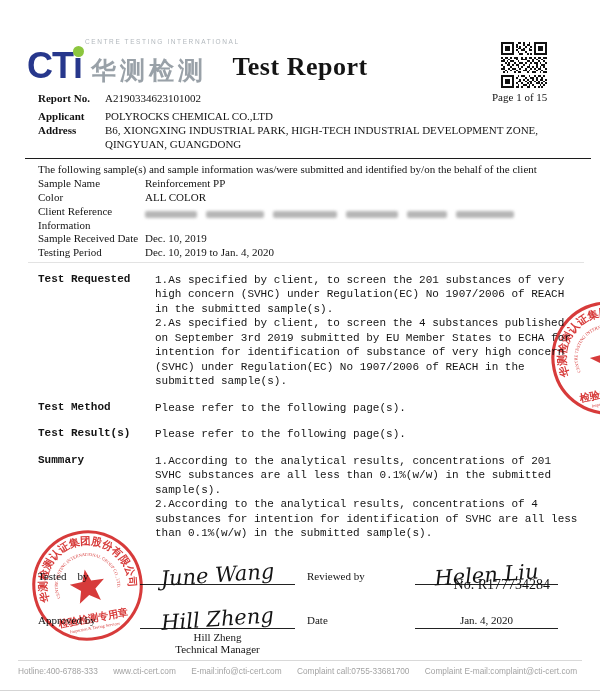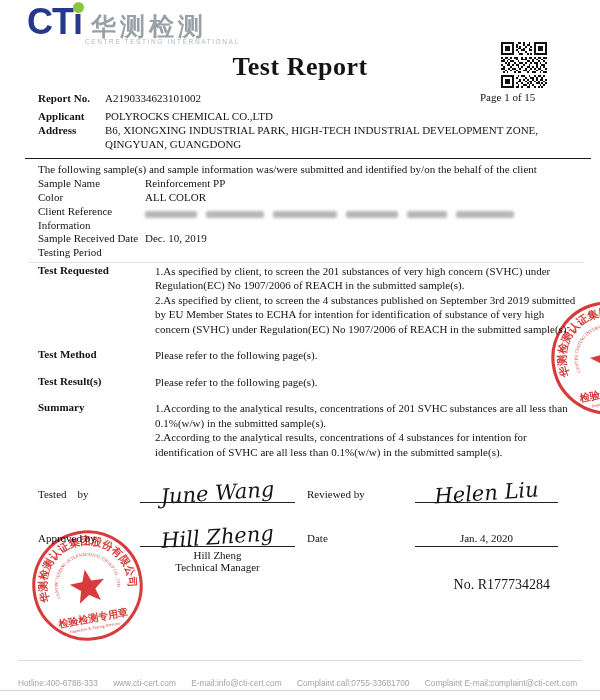--- a/index.html
+++ b/index.html
@@ -3,67 +3,67 @@
 <meta charset="utf-8">
 <style>
   * { margin:0; padding:0; box-sizing:border-box; }
   html,body { width:600px; height:700px; }
   body { font-family:"Liberation Serif", serif; font-size:11px; color:#141414; background:#fff; }
   .page { position:relative; width:600px; height:700px; overflow:hidden; background:#fff; }
 
   
   .header { position:relative; height:110px; }
   .logo { position:absolute; left:27px; top:5px; }
-  .logo-row { display:flex; align-items:flex-end; }
+  .logo-row { display:flex; align-items:flex-end;margin-top:44px; }
   .cti { font-family:"Liberation Sans", sans-serif; font-weight:bold; font-size:36px; line-height:34px; letter-spacing:-1px; color:#27378c; }
   .cti .i-wrap { position:relative; display:inline-block; }
   .cti .i-dot { position:absolute; left:0px; top:-3px; width:11px; height:11px; border-radius:50%; background:#8cc63e; }
   .logo-cn { font-size:25px; line-height:25px; font-weight:bold; color:#99a1a8; margin-left:9px; letter-spacing:4px; }
   .logo-sub { position:absolute; left:58px; top:33px; font-family:"Liberation Sans", sans-serif; font-size:6.5px; letter-spacing:1.6px; color:#b2b8bd; white-space:nowrap; }
   .title { position:absolute; left:0; right:0; top:52px; text-align:center; font-size:26px; font-weight:bold; letter-spacing:0.5px; }
   .qr { position:absolute; left:500px; top:42px; width:48px; height:46px; }
-  .page-num { position:absolute; left:480px; top:91px; font-size:11px; }
+  .page-num { position:absolute; left:492px; top:91px; font-size:11px; }
   .report-row { position:absolute; left:38px; top:92px; display:flex; }
   .report-row .k { font-weight:bold; width:67px; }
 
   
   .doc { padding:0 22px 0 38px; }
   .kv { display:flex; line-height:13.8px; }
   .kv .k { width:67px; font-weight:bold; flex:none; }
   .kv .v { max-width:448px; }
   .rule { border-top:1.5px solid #1c1c1c; margin:7px -13px 0 -13px; }
   .rule-faint { border-top:1px solid #e3e3e3; margin:2px -6px 0 -10px; }
   .intro { margin-top:4px; font-weight:normal; line-height:13.8px; text-align:justify; }
   .info-row { display:flex; line-height:13.8px; }
   .info-row .k { width:107px; flex:none; }
   .info-row .v { flex:1; }
   .redacted { padding-top:3px; }
   .redacted i { display:inline-block; height:7px; background:#b6b6b6; border-radius:2px; margin-right:9px; filter:blur(1.6px); }
 
-  .sections { margin-top:1px; }
+  .sections { margin-top:10px;font-family:Liberation Mono, monospace; }
   .section { display:flex; margin-bottom:12px; }
   .section .k { width:117px; flex:none; font-weight:bold; }
   .section .v { width:425px; line-height:14.5px; }
 
   
   .sig-block { margin-top:4px; display:grid; grid-template-columns:102px 155px 120px 143px; }
   .sig-label { align-self:end; padding-bottom:3px; white-space:pre; }
   .sig-label.indent { padding-left:12px; }
   .sig-cell { border-bottom:1px solid #222; height:32px; text-align:center; position:relative; }
   .script { position:absolute; left:0; right:0; bottom:-3px; font-family:"DejaVu Serif", serif; font-style:italic; font-size:21px; transform:rotate(-4deg); white-space:nowrap; }
   .date-val { position:absolute; left:0; right:0; bottom:2px; font-size:11px; }
   .row-gap { height:12px; grid-column:1 / 5; }
   .sig-name { text-align:center; line-height:12px; padding-top:2px; font-size:11px; }
 
   .report-ref { position:absolute; left:420px; top:577px; width:130px; text-align:right; font-size:14px; }
   .company { position:absolute; left:48px; top:597px; line-height:12.5px; font-size:10.5px; }
 
   
   .footer-line-top { position:absolute; left:18px; right:18px; top:660px; border-top:1px solid #d9d9d9; }
-  .footer-text { position:absolute; left:18px; right:10px; top:666px; font-family:"Liberation Sans", sans-serif; font-size:8.3px; color:#a3a3a3; white-space:nowrap;margin-top:12px; }
+  .footer-text { position:absolute; left:18px; right:10px; top:666px; font-family:"Liberation Sans", sans-serif; font-size:8.3px; color:#a3a3a3; white-space:nowrap; }
   .footer-text span { margin-right:13px; }
   .footer-line-bottom { position:absolute; left:0; right:0; top:690px; border-top:1px solid #d5d5d5; }
 
   
   .stamp { position:absolute; mix-blend-mode:multiply; opacity:0.88; }
   .stamp-right { left:549px; top:299px; width:118px; height:118px; transform:rotate(-12deg); }
   .stamp-left { left:30px; top:528px; width:115px; height:115px; transform:rotate(-10deg); }
   .st { fill:#d2201f; }
   .st-stroke { fill:none; stroke:#d2201f; stroke-width:3.2; }
 </style>
@@ -129,20 +129,21 @@
         <span class="v redacted">
           <i style="width:52px"></i><i style="width:58px"></i><i style="width:64px"></i><i style="width:52px"></i><i style="width:40px"></i><i style="width:58px"></i>
         </span>
       </div>
       <div class="info-row">
         <span class="k">Sample Received Date</span>
         <span class="v">Dec. 10, 2019</span>
       </div>
       <div class="info-row">
         <span class="k">Testing Period</span>
+        <span class="v">Dec. 10, 2019 to Jan. 4, 2020</span>
       </div>
     </div>
 
     <div class="rule-faint"></div>
 
     <div class="sections">
       <div class="section">
         <span class="k">Test Requested</span>
         <div class="v">
           <div>1.As specified by client, to screen the 201 substances of very high concern (SVHC) under Regulation(EC) No 1907/2006 of REACH in the submitted sample(s).</div>

